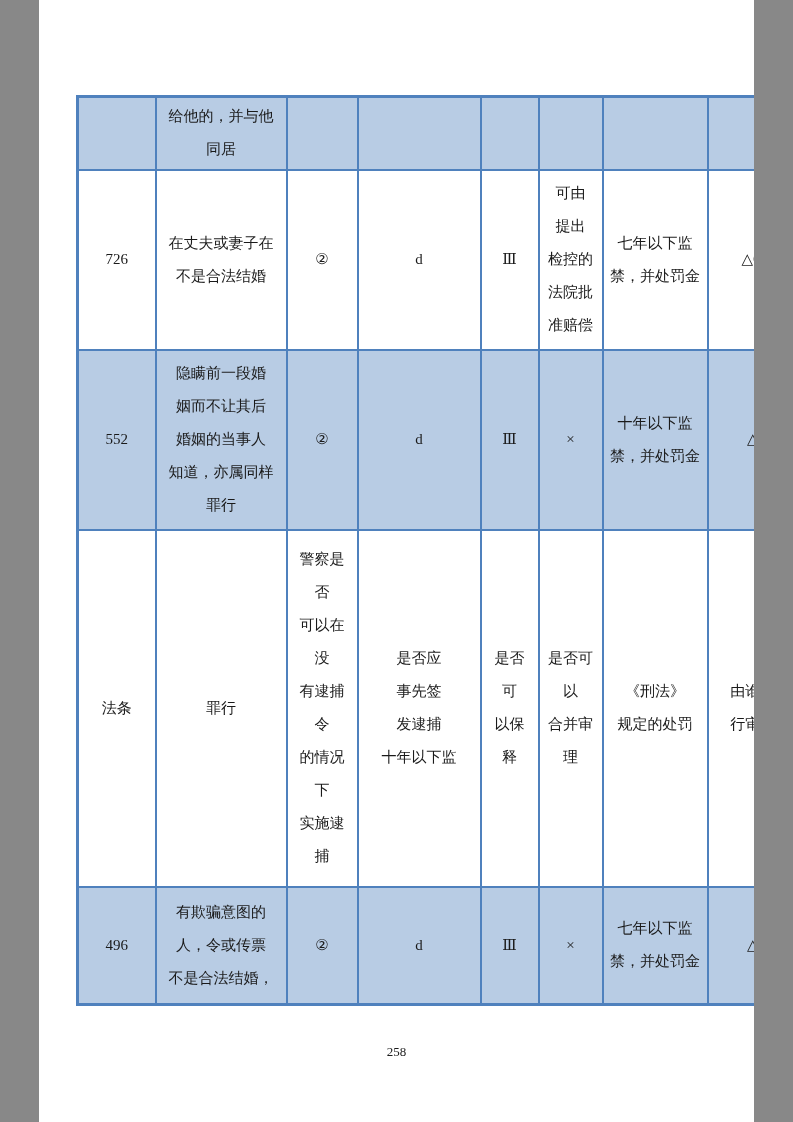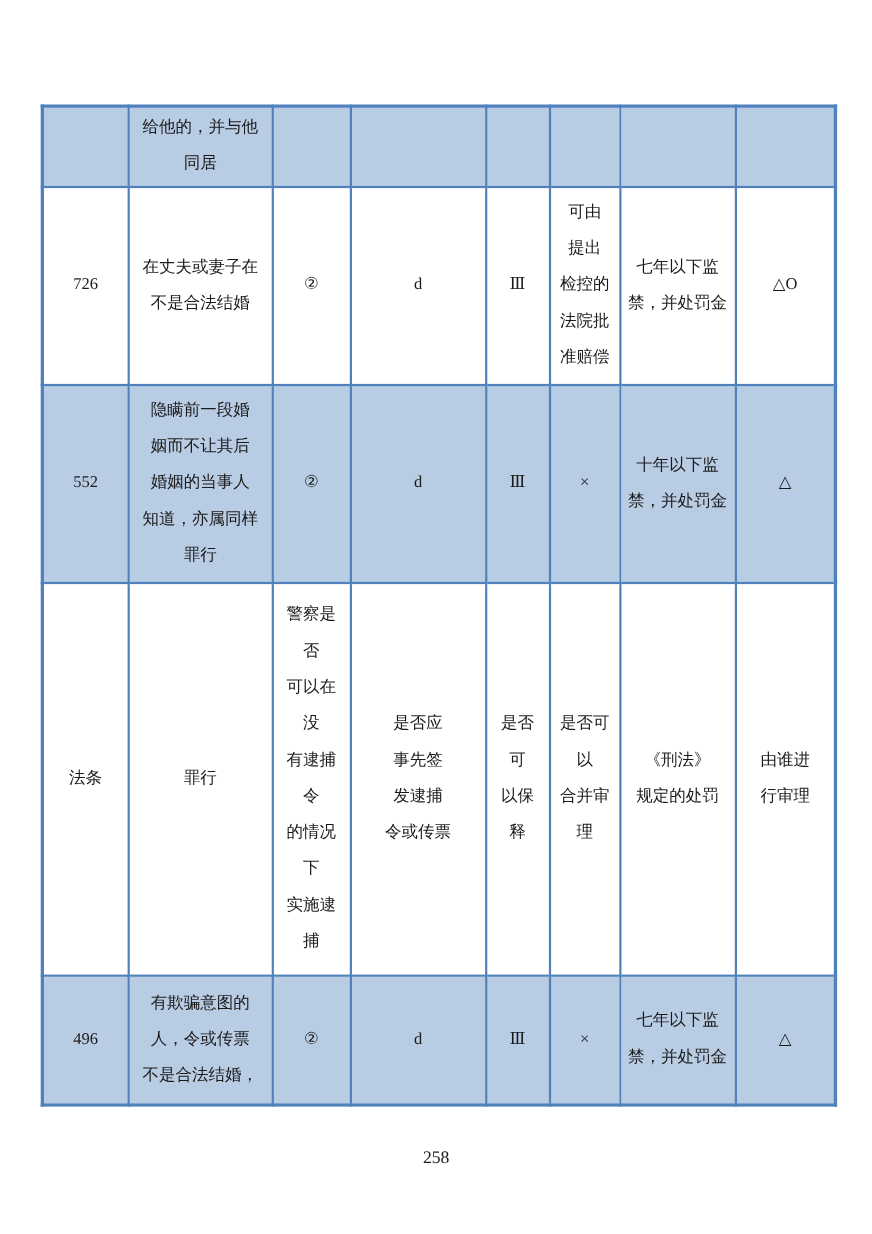--- a/index.html
+++ b/index.html
@@ -8,21 +8,21 @@
     --text:#1a1a1a;
     --page-bg:#ffffff;
   }
   html,body{margin:0;padding:0;}
   body{
     background:#888;
     font-family:"Liberation Serif","DejaVu Serif",serif;
   }
   .page{
     position:relative;
-    width:793px;height:1122px;
+    width:715px;height:1122px;
     margin:0 auto;
     background:var(--page-bg);
     overflow:hidden;
   }
   table.law-table{
     position:absolute;
     left:37px;top:95px;
     width:721px;
     border-collapse:collapse;
     table-layout:fixed;
@@ -52,21 +52,21 @@
   col.c4{width:123px;}
   col.c5{width:58px;}
   col.c6{width:64px;}
   col.c7{width:105px;}
   col.c8{width:91px;}
   .page-number{
     position:absolute;
     top:1044px;left:0;
     width:100%;
     text-align:center;
-    font-size:16px;
+    font-size:13px;
     color:var(--text);
   }
 </style>
 </head>
 <body>
 
 <div class="page">
 
   <table class="law-table">
     <colgroup>
@@ -131,21 +131,21 @@
 没
 有逮捕
 令
 的情况
 下
 实施逮
 捕</td>
         <td>是否应
 事先签
 发逮捕
-令或传票</td>
+十年以下监</td>
         <td>是否
 可
 以保
 释</td>
         <td>是否可
 以
 合并审
 理</td>
         <td>《刑法》
 规定的处罚</td>

